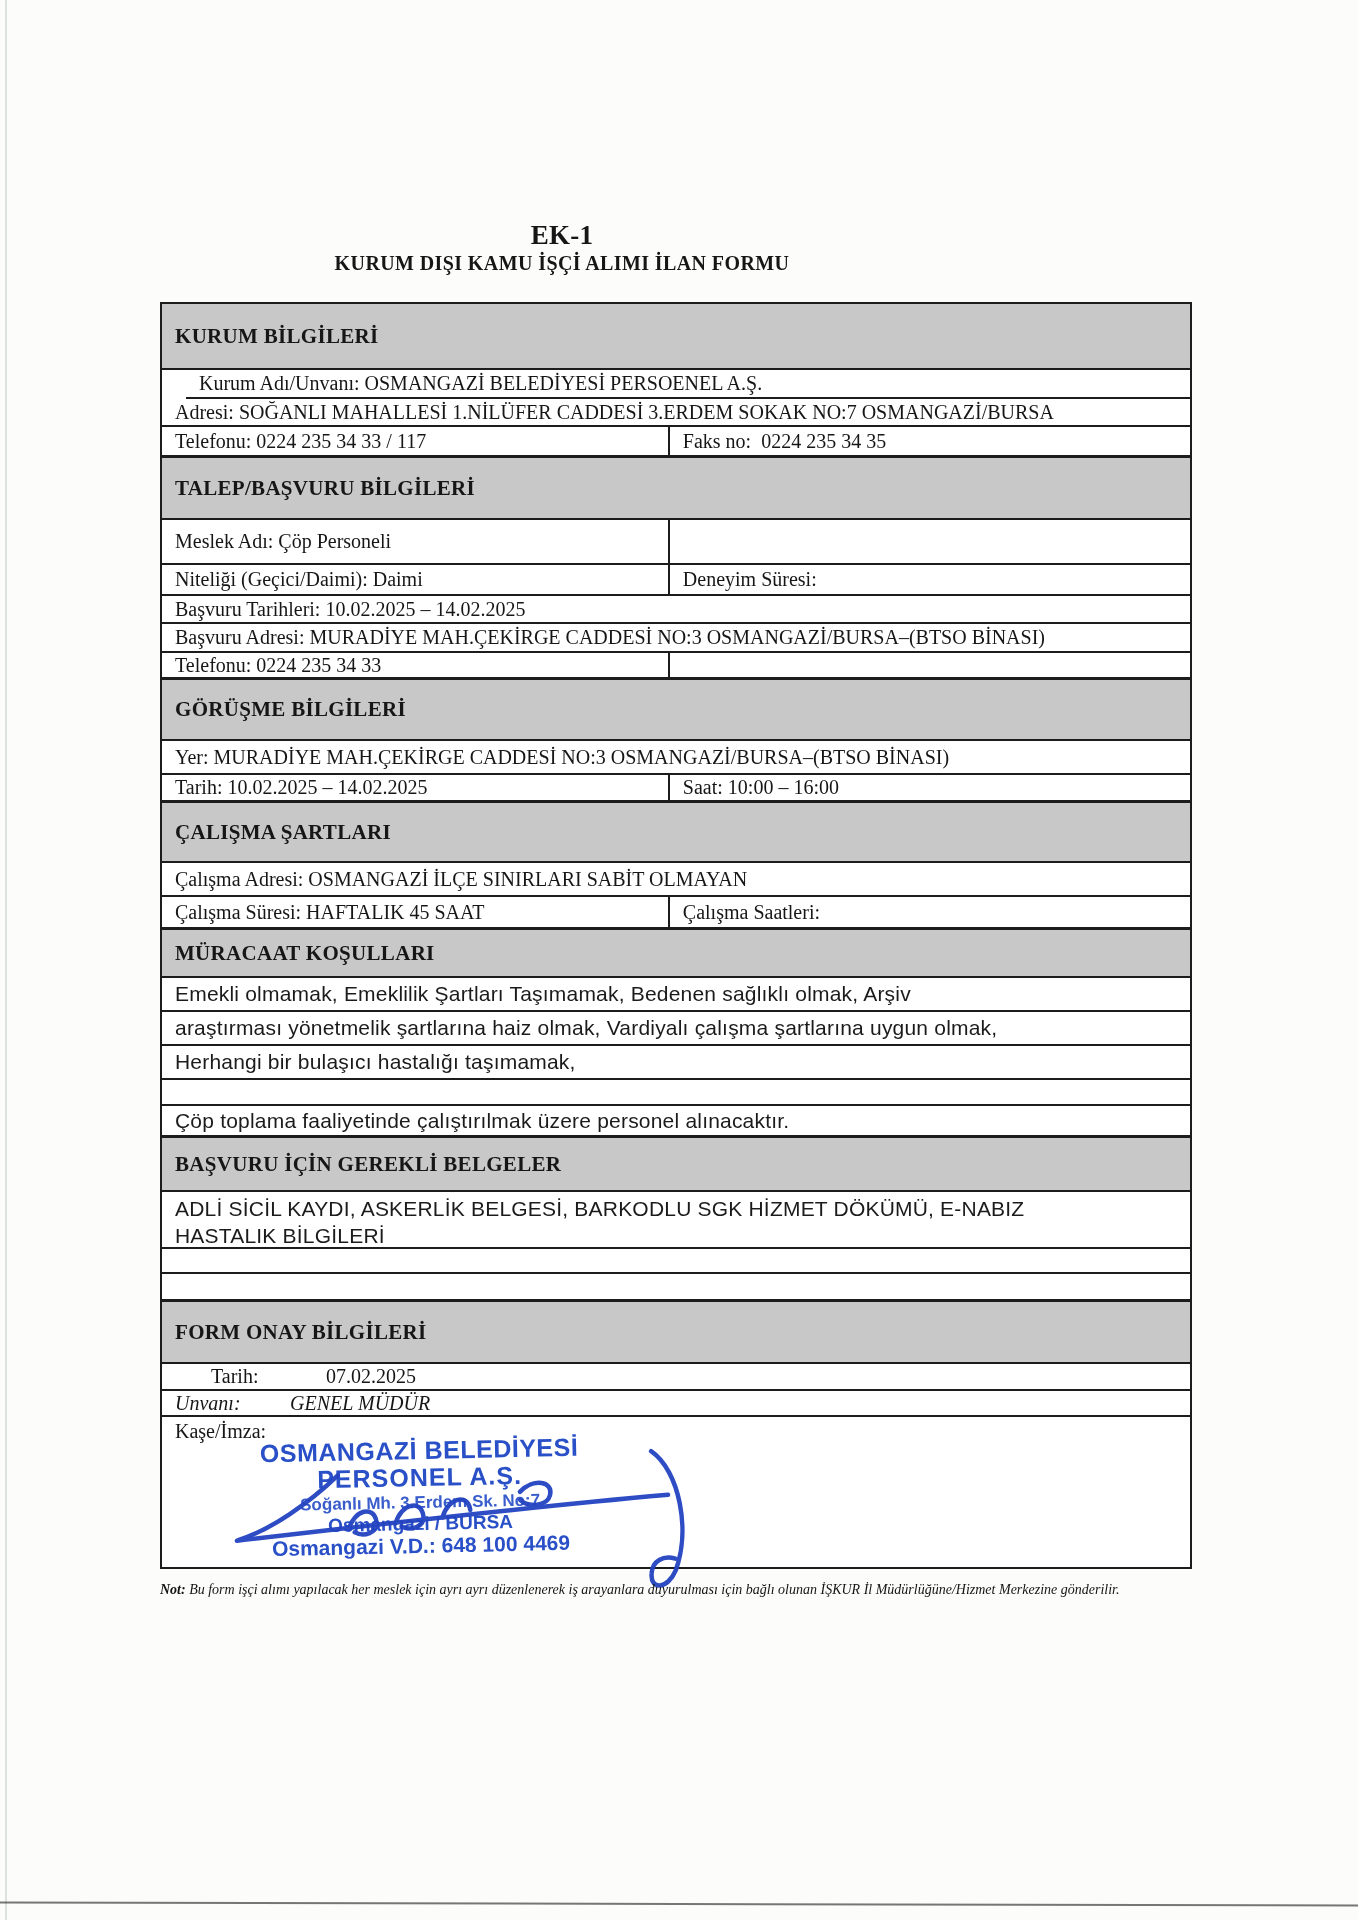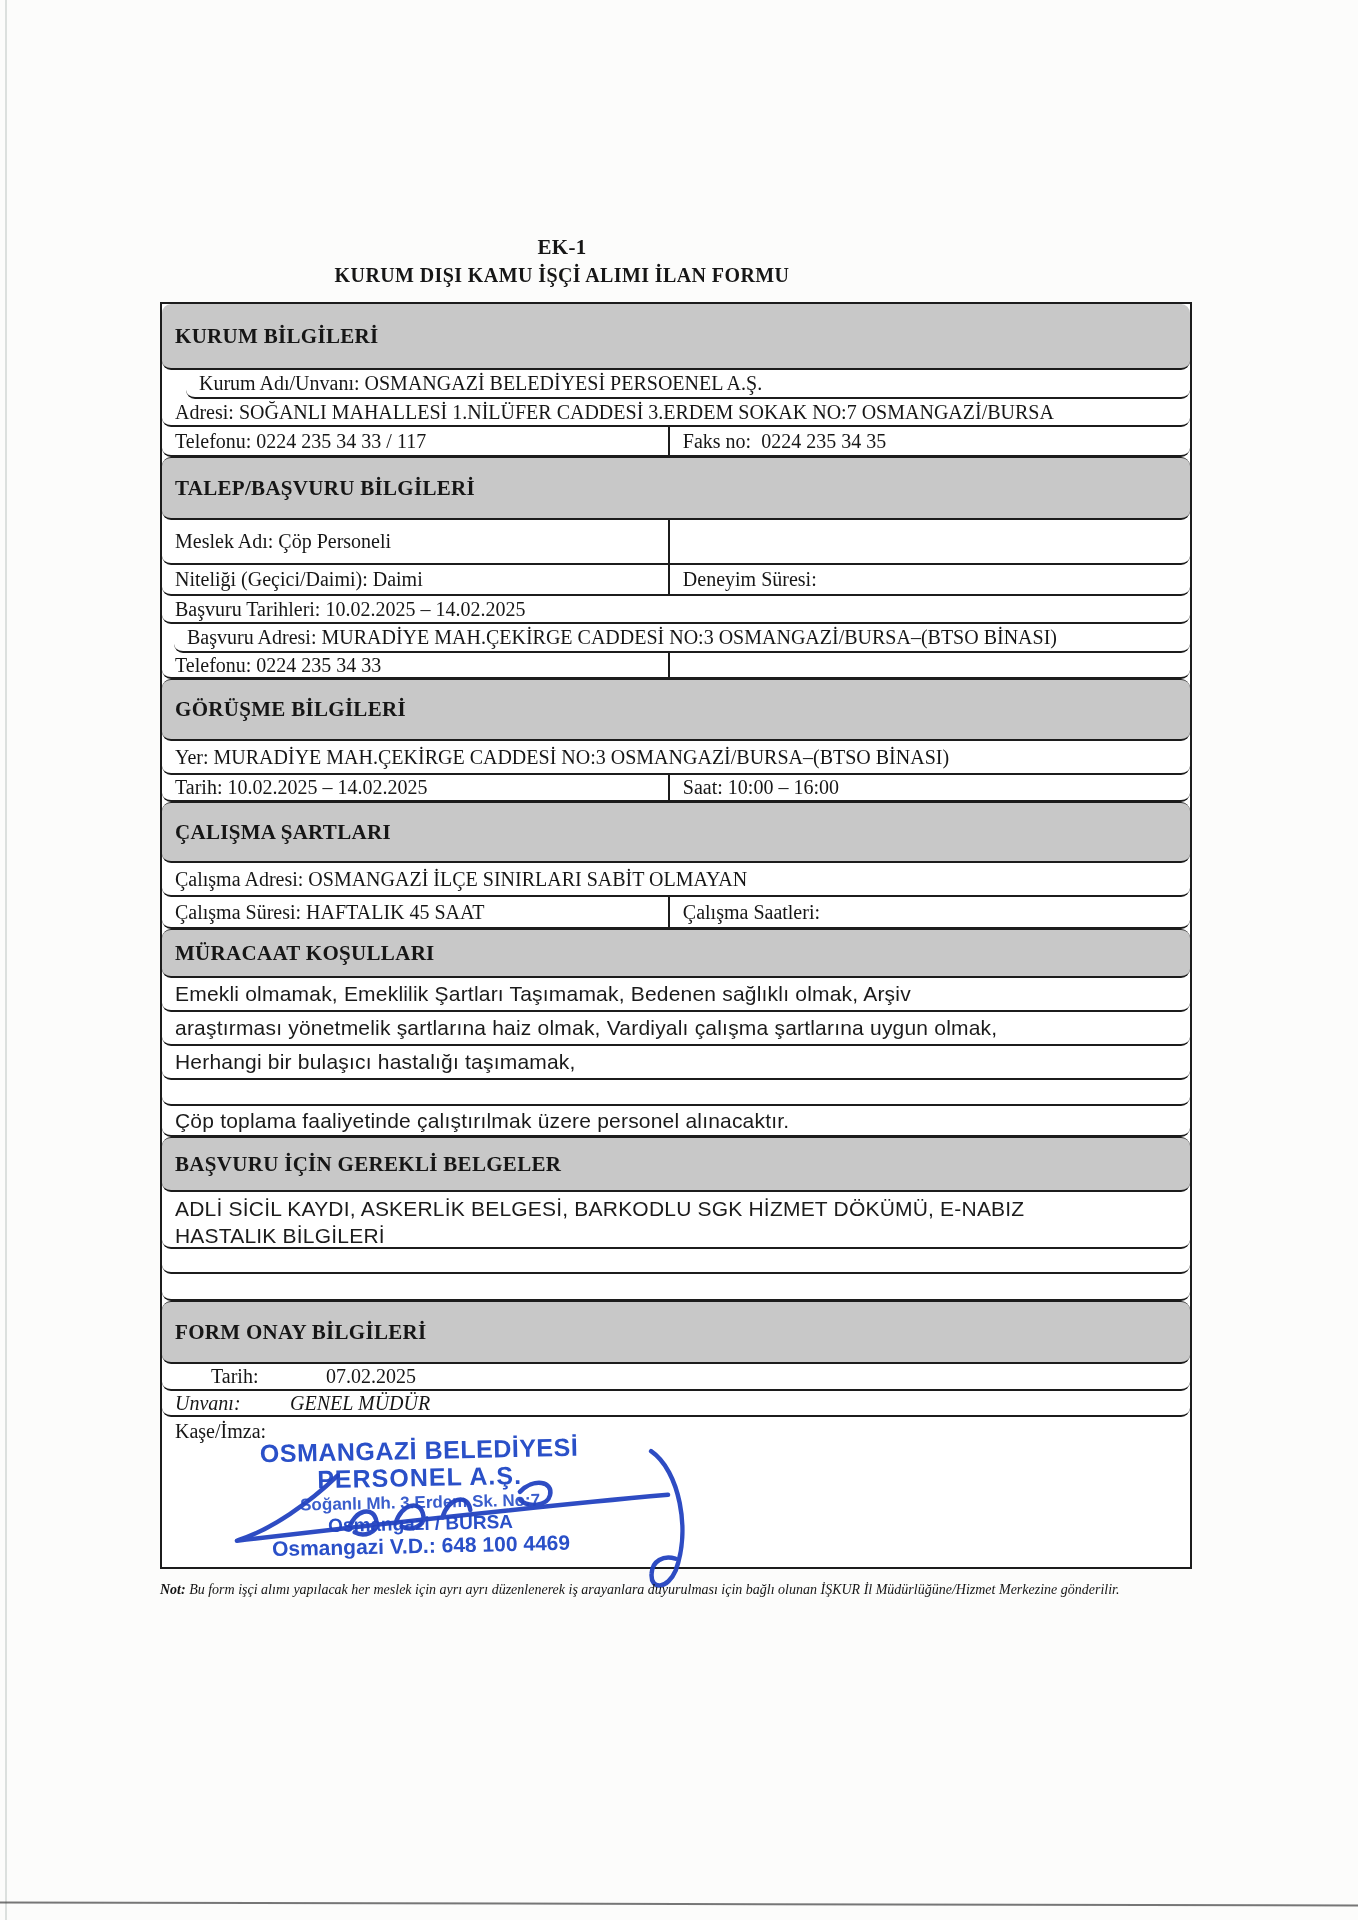--- a/index.html
+++ b/index.html
@@ -4,30 +4,29 @@
 <style>
   html,body{margin:0;padding:0;background:#e9e9e9;}
   .page{
     position:relative;width:1358px;height:1920px;margin:0 auto;
     background:#fcfcfb;overflow:hidden;
     font-family:"Liberation Serif",serif;color:#161616;
   }
   .scan-edge-left{position:absolute;left:5px;top:0;width:2px;height:1920px;background:#cfd4d2;opacity:.7;}
   .scan-edge-bottom{position:absolute;left:-10px;top:1903px;width:1400px;height:2px;background:#4a4a4a;opacity:.75;transform:rotate(0.12deg);}
   .titleblock{position:absolute;left:0;top:222px;width:1124px;text-align:center;font-weight:bold;}
-  .title-main{font-size:21px;line-height:27px;letter-spacing:.3px;margin-top:12px;}
+  .title-main{font-size:27px;line-height:27px;letter-spacing:.3px;}
   .title-sub{font-size:20px;line-height:29px;letter-spacing:.4px;}
   .form-table{
     position:absolute;left:160px;top:302px;width:1032px;
     border:2px solid #1c1c1c;box-sizing:border-box;background:#fff;
   }
   .row{
     position:relative;display:flex;align-items:center;box-sizing:border-box;
     border-bottom:2px solid #1c1c1c;
-    border-radius:9px;
   }
   .row:last-child{border-bottom:none;}
   .sec{
     background-color:#c8c8c8;
     background-image:radial-gradient(#b2b2b2 22%, rgba(0,0,0,0) 23%),radial-gradient(#dddddd 22%, rgba(0,0,0,0) 23%);
     background-size:4px 4px;background-position:0 0,2px 2px;
     font-weight:bold;font-size:21px;letter-spacing:.3px;
     padding-left:13px;border-top:1px solid #1c1c1c;
   }
   .cell{padding-left:13px;font-size:20px;white-space:pre-wrap;}
@@ -81,21 +80,21 @@
 
     <div class="row sec" style="height:63px;">TALEP/BAŞVURU BİLGİLERİ</div>
     <div class="row split" style="height:45px;">
       <div class="left cell">Meslek Adı: Çöp Personeli</div>
     </div>
     <div class="row split" style="height:31px;">
       <div class="left cell">Niteliği (Geçici/Daimi): Daimi</div>
       <div class="right cell">Deneyim Süresi:</div>
     </div>
     <div class="row cell" style="height:28px;">Başvuru Tarihleri: 10.02.2025 – 14.02.2025</div>
-    <div class="row cell" style="height:29px;margin-left:12px;">Başvuru Adresi: MURADİYE MAH.ÇEKİRGE CADDESİ NO:3 OSMANGAZİ/BURSA–(BTSO BİNASI)</div>
+    <div class="row cell" style="height:29px;">Başvuru Adresi: MURADİYE MAH.ÇEKİRGE CADDESİ NO:3 OSMANGAZİ/BURSA–(BTSO BİNASI)</div>
     <div class="row split" style="height:26px;">
       <div class="left cell">Telefonu: 0224 235 34 33</div>
       <div class="right cell"></div>
     </div>
 
     <div class="row sec" style="height:62px;">GÖRÜŞME BİLGİLERİ</div>
     <div class="row cell" style="height:34px;">Yer: MURADİYE MAH.ÇEKİRGE CADDESİ NO:3 OSMANGAZİ/BURSA–(BTSO BİNASI)</div>
     <div class="row split" style="height:27px;">
       <div class="left cell">Tarih: 10.02.2025 – 14.02.2025</div>
       <div class="right cell">Saat: 10:00 – 16:00</div>

